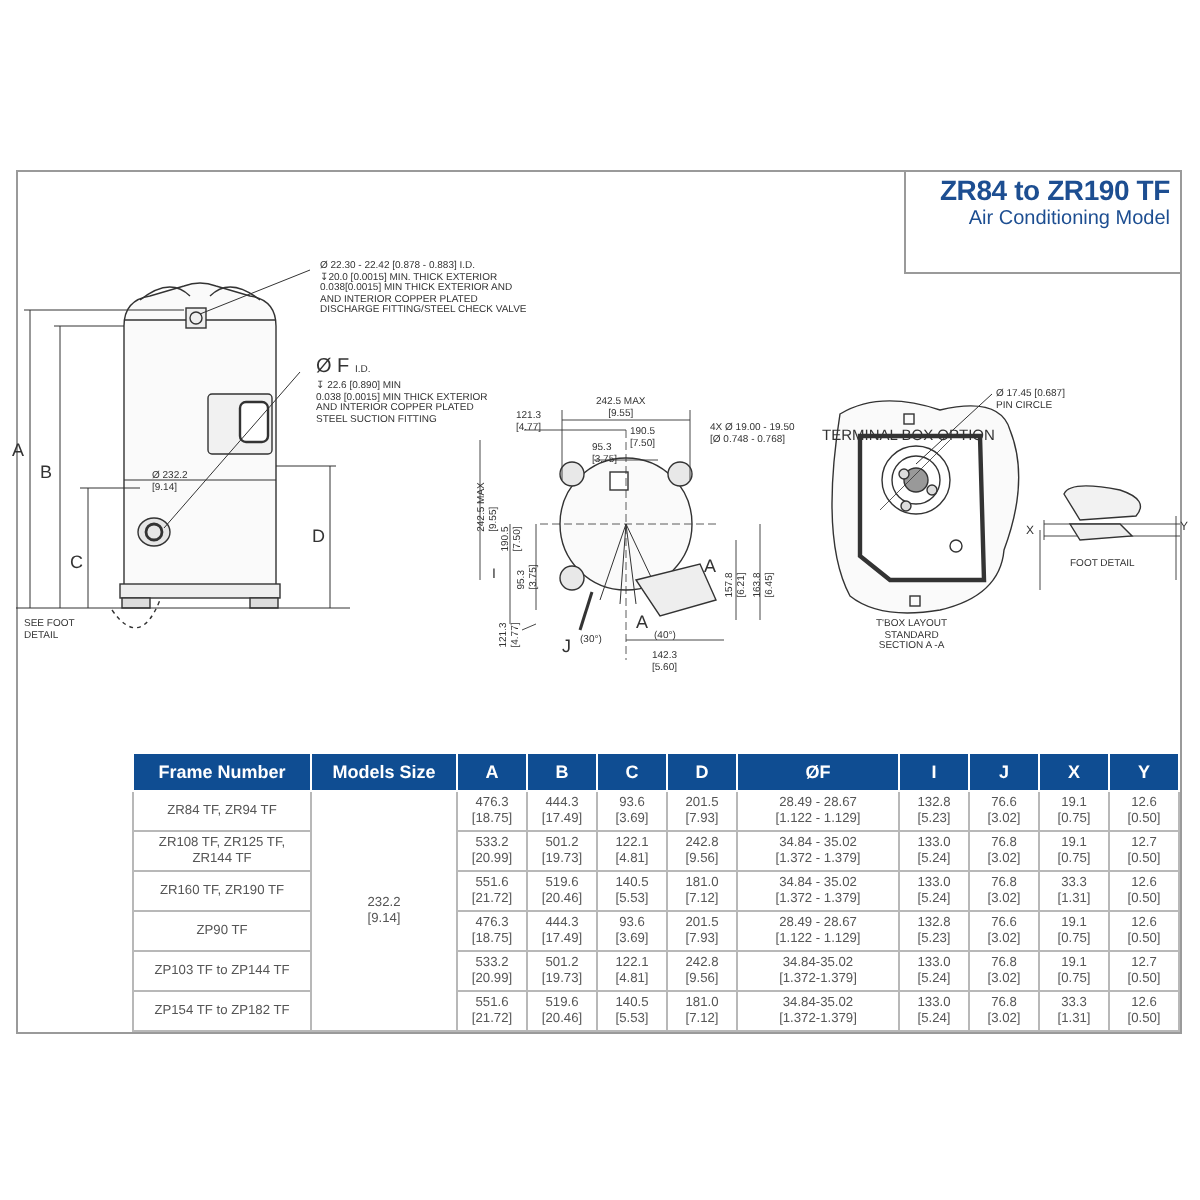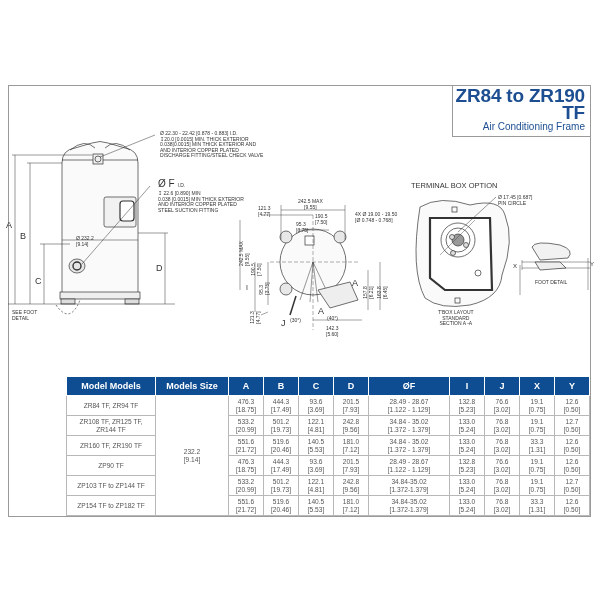--- a/index.html
+++ b/index.html
@@ -1,40 +1,40 @@
 <!DOCTYPE html>
 <html><head>
 <meta charset="utf-8">
 <style>
   html, body { margin:0; padding:0; background:#ffffff; }
   body { width:600px; height:600px; position:relative; overflow:hidden; font-family:"Liberation Sans", sans-serif; color:#333; }
   .frame { position:absolute; left:8px; top:85px; width:583px; height:432px; border:1px solid #9a9a9a; box-sizing:border-box; }
   .titlebox { position:absolute; left:452px; top:85px; width:139px; height:52px; border-left:1px solid #9a9a9a; border-bottom:1px solid #9a9a9a; box-sizing:border-box; text-align:right; padding:2px 6px 0 0; }
-  .t1 { color:#1d4e91; font-weight:bold; font-size:19px; line-height:17px; letter-spacing:-0.2px; }
+  .t1 { color:#1d4e91; font-weight:bold; font-size:14px; line-height:17px; letter-spacing:-0.2px; }
   .t2 { color:#1d4e91; font-size:10px; line-height:12px; }
   .lbl { position:absolute; font-size:5px; line-height:5.5px; color:#333; white-space:pre; }
   .big { position:absolute; font-size:9px; color:#333; }
-  .secttl { position:absolute; font-size:7.5px; color:#333; }
+  .secttl { position:absolute; font-size:7.5px; color:#333;margin-top:32px; }
   svg.draw { position:absolute; left:0; top:0; }
   table.specs { position:absolute; left:66px; top:376px; border-collapse:collapse; font-size:6.6px; color:#555; }
   table.specs th { background:#0f4d92; color:#fff; font-weight:bold; font-size:9px; height:18px; border:1px solid #ffffff; padding:0 4px; }
   table.specs td { border:1px solid #b8b8b8; text-align:center; padding:0 2px; height:19px; line-height:8px; }
   td.model { width:84px; font-size:6.6px; }
   td.frame-size { width:68px; }
   td.num { width:30px; }
   td.numf { width:76px; }
 </style>
 </head>
 <body>
 
 <div class="frame"></div>
 
 <div class="titlebox">
   <div class="t1">ZR84 to ZR190 TF</div>
-  <div class="t2">Air Conditioning Frame</div>
+  <div class="t2">Air Conditioning Model</div>
 </div>
 
 <svg class="draw" width="600" height="600" viewBox="0 0 600 600" fill="none" stroke="#333" stroke-width="0.7">
 
   <g>
     <path d="M62,195 L62,163 Q62,150 75,148 L92,143 Q100,140 108,143 L125,148 Q138,150 138,163 L138,295 L62,295 Z" fill="#fafafa"></path>
     <path d="M62,160 L138,160"></path>
     <path d="M70,150 Q85,138 95,148 M105,148 Q115,138 130,150"></path>
     <rect x="93" y="154" width="10" height="10" fill="#eee"></rect>
     <circle cx="98" cy="159" r="3"></circle>
@@ -147,21 +147,21 @@
 <div class="lbl" style="left:438px;top:310px;text-align:center;">T'BOX LAYOUT
 STANDARD
 SECTION A -A</div>
 <div class="lbl" style="left:513px;top:264px;font-size:6px;">X</div>
 <div class="lbl" style="left:590px;top:262px;font-size:6px;">Y</div>
 <div class="lbl" style="left:535px;top:280px;">FOOT DETAIL</div>
 
 <table class="specs">
   <thead>
     <tr>
-      <th>Model Models</th>
+      <th>Frame Number</th>
       <th>Models Size</th>
       <th>A</th>
       <th>B</th>
       <th>C</th>
       <th>D</th>
       <th>ØF</th>
       <th>I</th>
       <th>J</th>
       <th>X</th>
       <th>Y</th>

